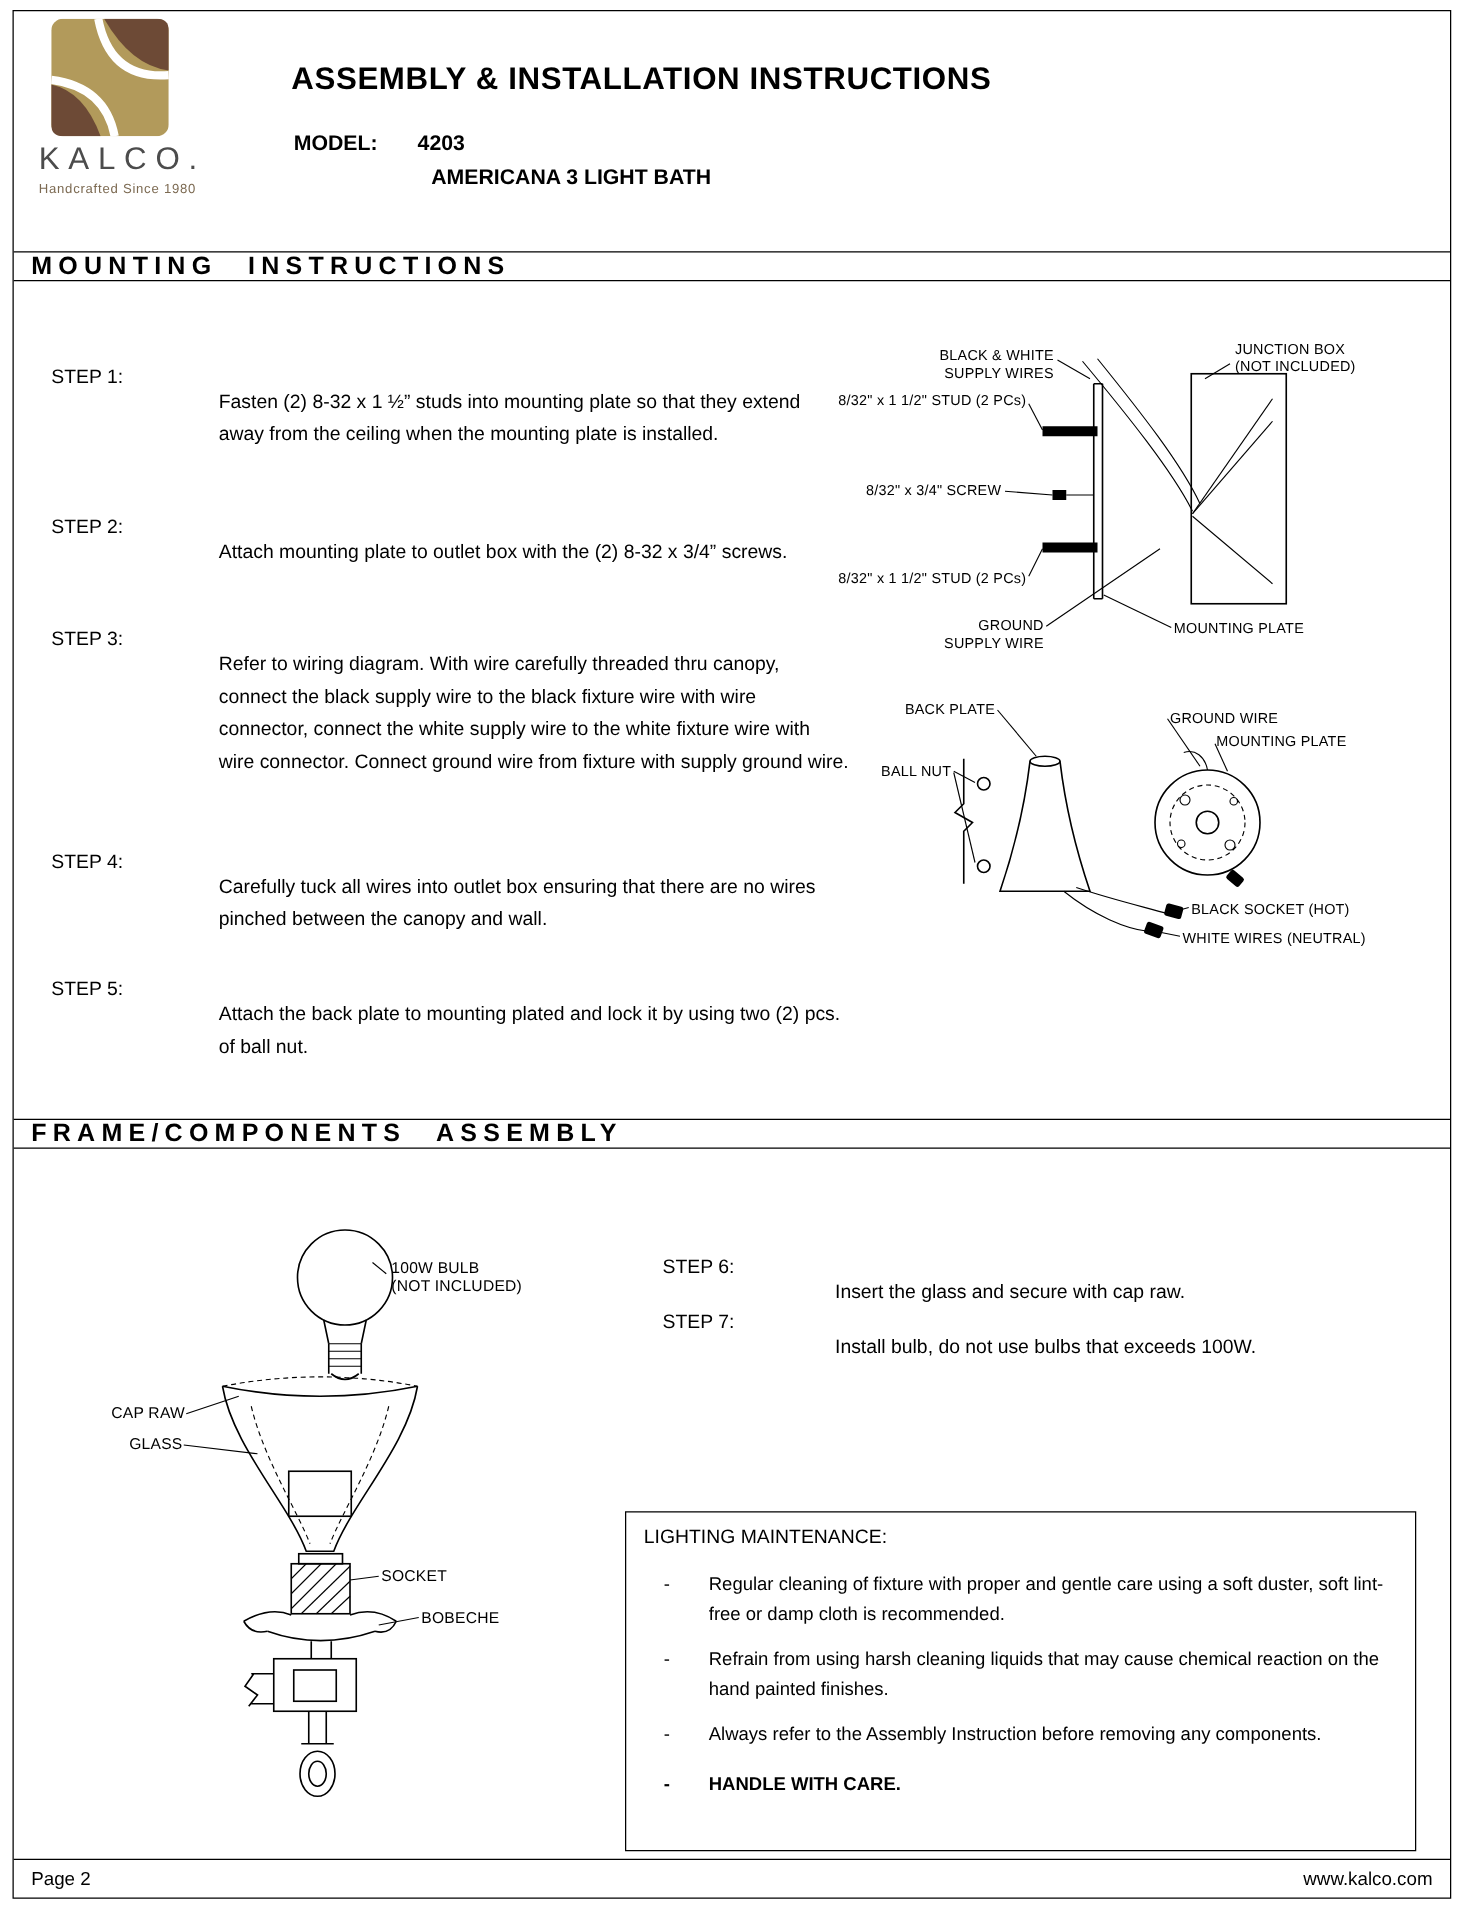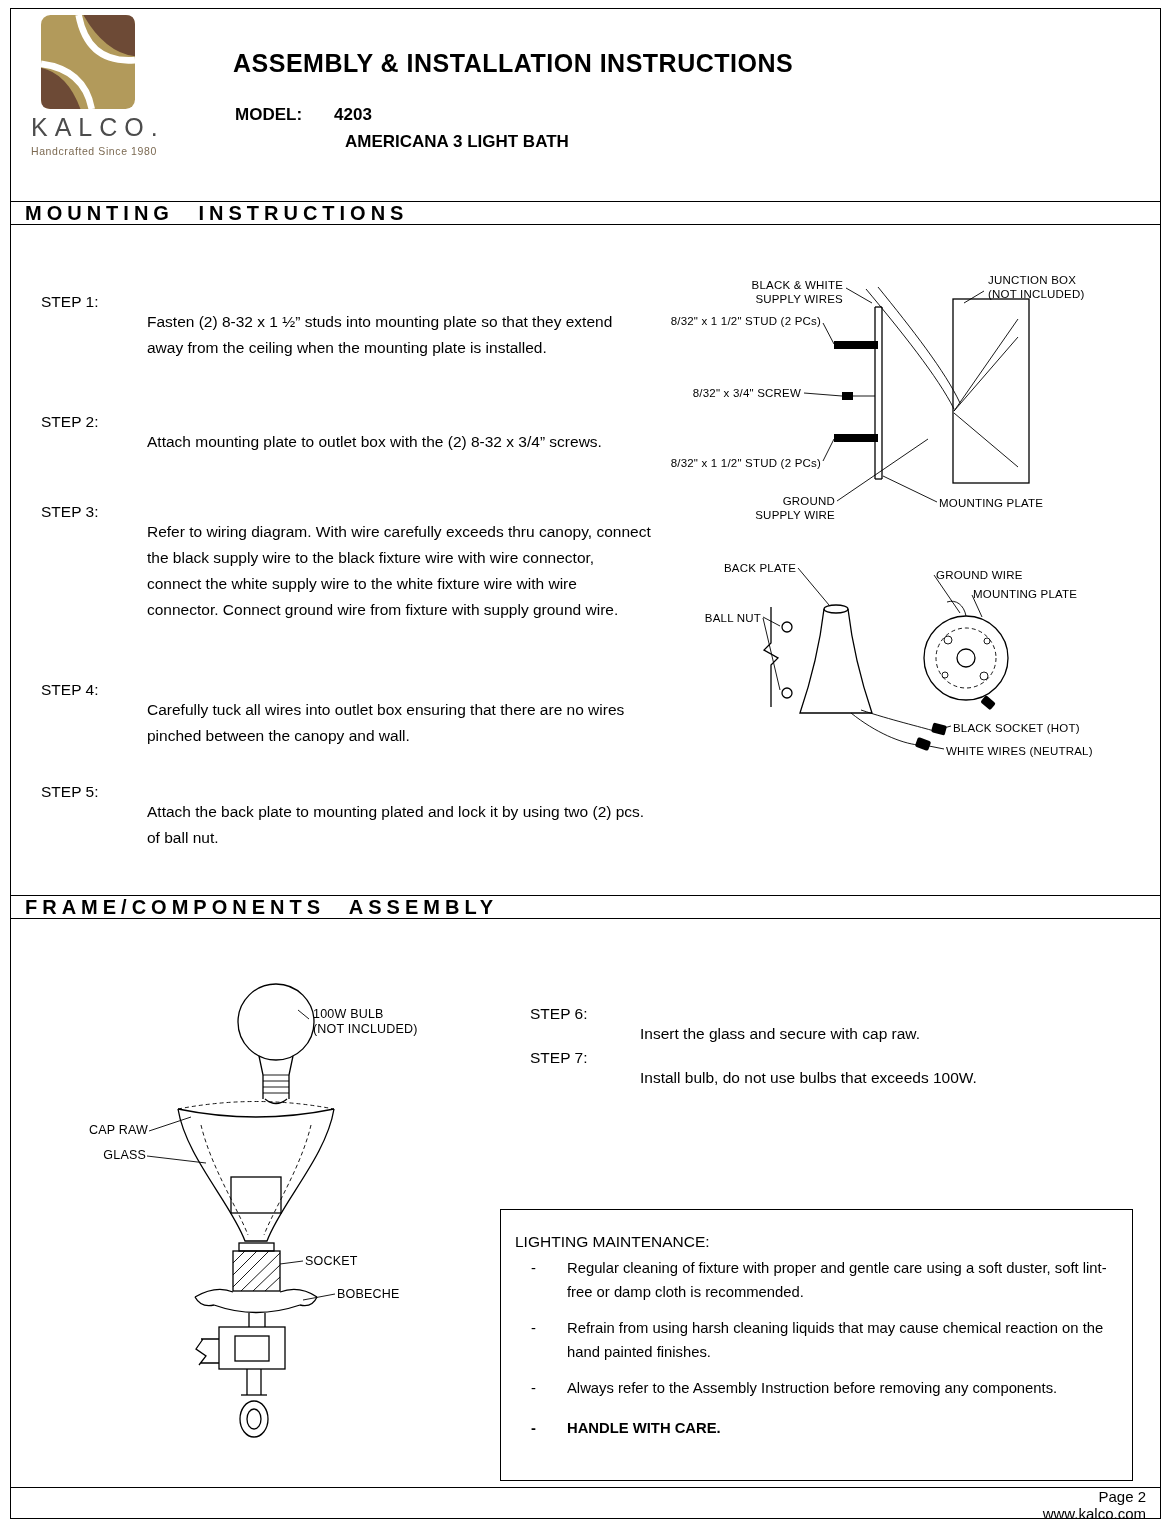--- a/index.html
+++ b/index.html
@@ -25,21 +25,21 @@
   .section-bar {
     height:24px; border-top:1px solid #000; border-bottom:1px solid #000;
     display:flex; align-items:center; padding-left:14px;
     font-weight:bold; font-size:20px; letter-spacing:5px; word-spacing:14px;
     box-sizing:border-box;
   }
   
   .box1 { position:relative; height:670px; }
   .box2 { position:relative; height:570px; }
   
-  .step { position:absolute; left:30px; display:flex; font-size:15.5px; line-height:26px; }
+  .step { position:absolute; left:30px; display:flex; font-size:15.5px; line-height:26px;gap:28px; }
   .step .lab { width:106px; flex:none; }
   .step .txt { width:505px;margin-top:20px; }
   .step.s67 { left:519px; }
   .step.s67 .lab { width:110px; }
   .step.s67 .txt { width:440px; }
   
   .diagram { position:absolute; }
   .diagram svg { position:absolute; left:0; top:0; }
   .dlabel {
     position:absolute; font-size:11.5px; line-height:13.5px;
@@ -48,30 +48,30 @@
   .dlabel.right { text-align:right; }
   .dlabel.big { font-size:12.5px; line-height:15px; }
   .stroke { stroke:#000; fill:none; stroke-width:1.3; }
   .thin { stroke:#000; fill:none; stroke-width:0.9; }
   .solid { fill:#000; stroke:none; }
   
   .maint {
     position:absolute; left:489px; top:290px; width:633px; height:272px;
     border:1px solid #000; box-sizing:border-box;
   }
-  .maint-title { position:absolute; left:14px; top:11px; font-size:15.5px;margin-top:12px; }
+  .maint-title { position:absolute; left:14px; top:11px; font-size:15.5px; }
   .maint-item { position:absolute; left:30px; display:flex; font-size:14.8px; line-height:24px; }
   .maint-item .dash { width:36px; flex:none; }
   .maint-item .mtxt { width:545px; }
   .maint-item.bold { font-weight:bold; }
   
   .footer {
     position:absolute; left:0; right:0; bottom:0; height:31px;
     border-top:1px solid #000; display:flex; justify-content:space-between;
-    align-items:flex-end; padding:0 14px; font-size:15px; box-sizing:border-box;flex-direction:column;
+    align-items:center; padding:0 14px; font-size:15px; box-sizing:border-box;
   }
 </style>
 </head>
 <body>
 
 <div class="page">
   <div class="outer">
 
     <div class="header">
       <div class="logo">
@@ -99,21 +99,21 @@
       <div class="step" style="top:64px">
         <span class="lab">STEP 1:</span>
         <span class="txt">Fasten (2) 8-32 x 1 ½” studs into mounting plate so that they extend away from the ceiling when the mounting plate is installed.</span>
       </div>
       <div class="step" style="top:184px">
         <span class="lab">STEP 2:</span>
         <span class="txt">Attach mounting plate to outlet box with the (2) 8-32 x 3/4” screws.</span>
       </div>
       <div class="step" style="top:274px">
         <span class="lab">STEP 3:</span>
-        <span class="txt">Refer to wiring diagram. With wire carefully exceeds thru canopy, connect the black supply wire to the black fixture wire with wire connector, connect the white supply wire to the white fixture wire with wire connector. Connect ground wire from fixture with supply ground wire.</span>
+        <span class="txt">Refer to wiring diagram. With wire carefully threaded thru canopy, connect the black supply wire to the black fixture wire with wire connector, connect the white supply wire to the white fixture wire with wire connector. Connect ground wire from fixture with supply ground wire.</span>
       </div>
       <div class="step" style="top:452px">
         <span class="lab">STEP 4:</span>
         <span class="txt">Carefully tuck all wires into outlet box ensuring that there are no wires pinched between the canopy and wall.</span>
       </div>
       <div class="step" style="top:554px">
         <span class="lab">STEP 5:</span>
         <span class="txt">Attach the back plate to mounting plated and lock it by using two (2) pcs. of ball nut.</span>
       </div>
 

